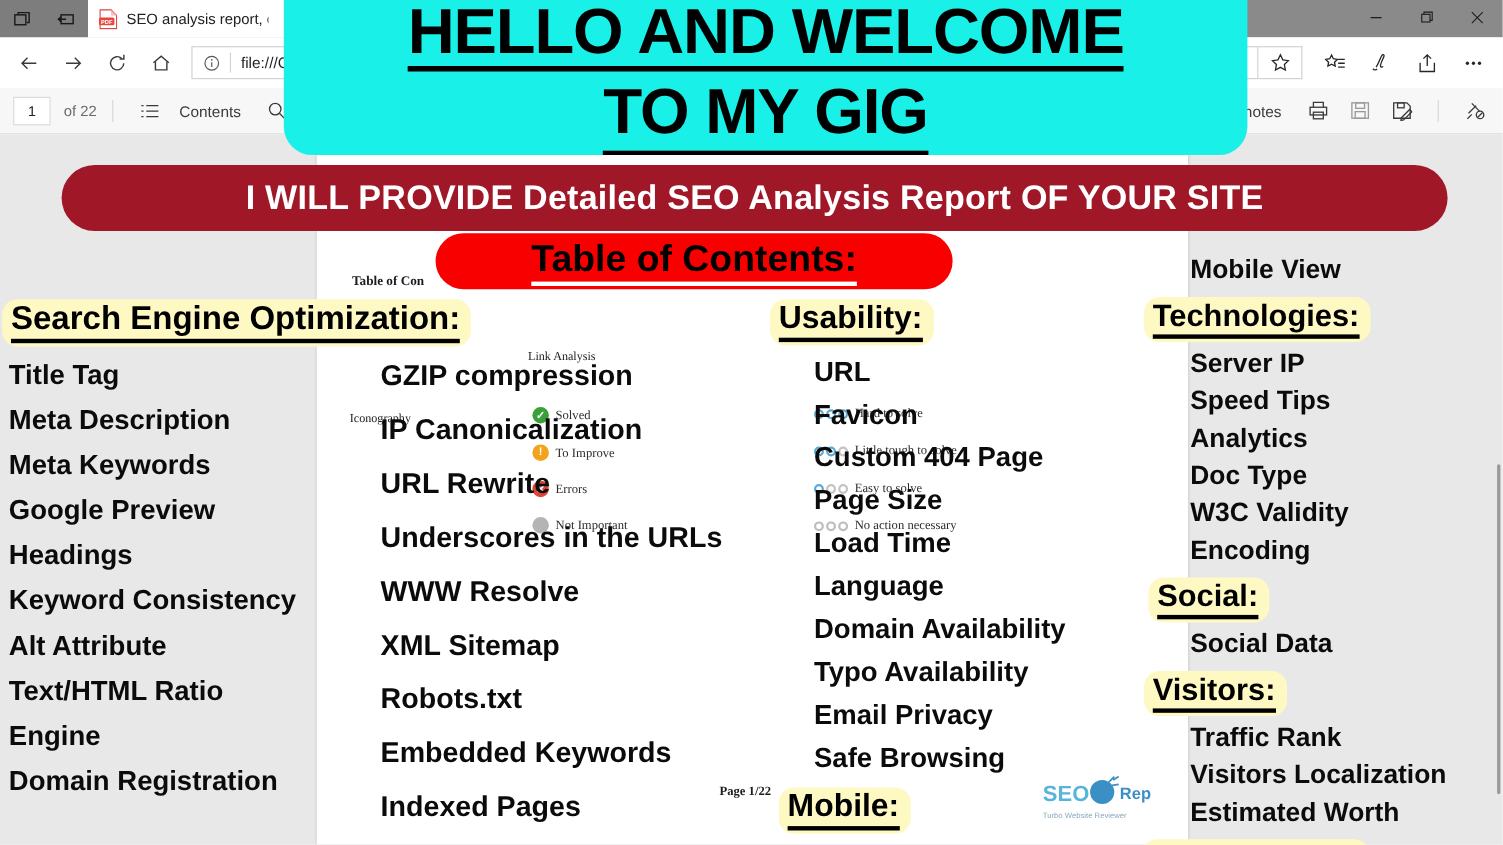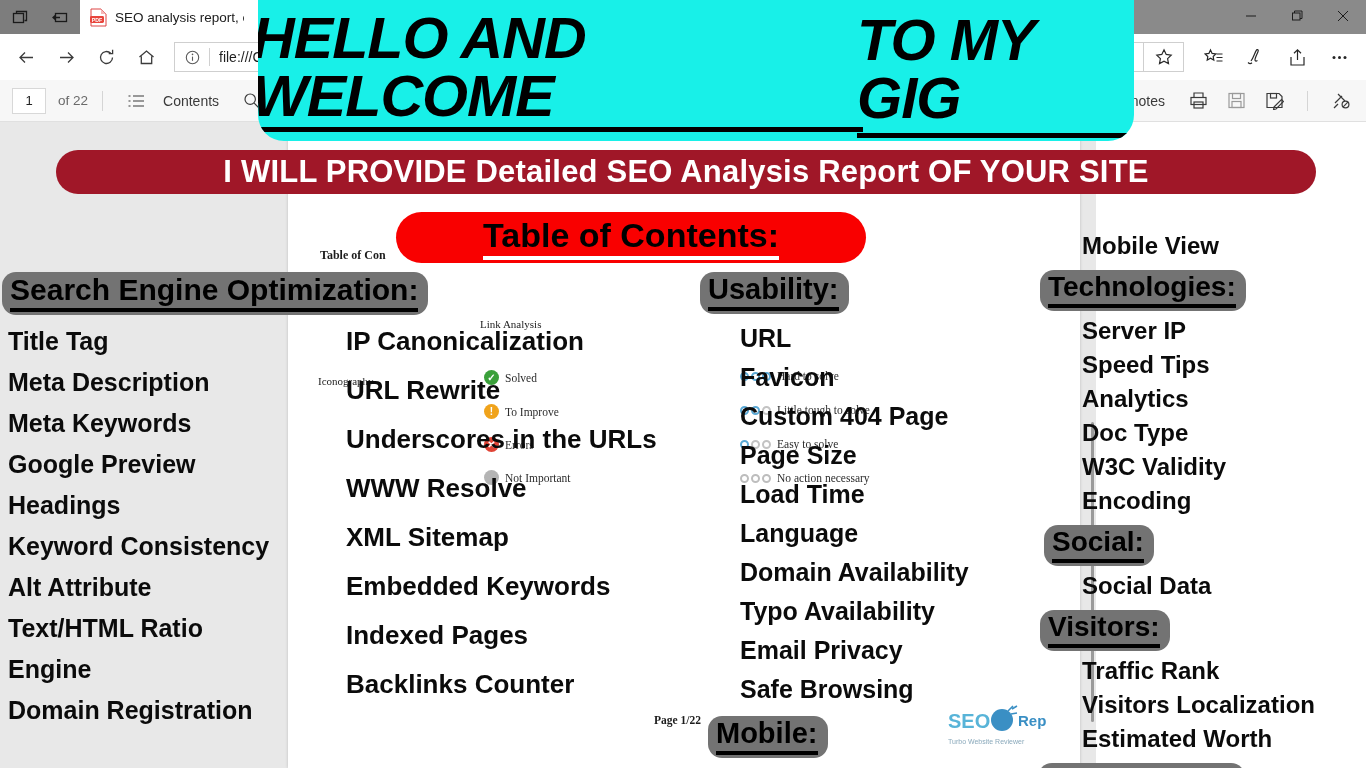--- a/index.html
+++ b/index.html
@@ -89,21 +89,21 @@
     margin-left: 6px;
   }
   .pagetot { margin-left: 12px; color: #6a6a6a; font-size: 13.5px; }
   .vsep { width: 1px; height: 20px; background: #d5d5d5; margin: 0 14px; }
   .tbitem { display:flex; align-items:center; gap:8px; color:#3a3a3a; }
   .tbicon { width: 38px; height: 30px; display:flex;align-items:center;justify-content:center; color:#3a3a3a;}
   .pdfbar-right { margin-left:auto; display:flex; align-items:center; }
 
   
   #pdfviewer {
-    position: absolute; top: 122px; left: 0; width: 1096px; height: 646px;
+    position: absolute; top: 122px; left: 0; width: 1366px; height: 646px;
     background: #e8e8e8; overflow: hidden;
   }
   #pdfpage {
     position: absolute; left: 288px; top: 0px; width: 792px; height: 646px;
     background: #ffffff;
     box-shadow: 0 0 3px rgba(0,0,0,.18);
     font-family: "Liberation Serif", serif;
   }
   .pdf-t { position: absolute; color: #1c1c1c; white-space: nowrap; }
   .pdf-sm { font-size: 11px; }
@@ -124,59 +124,58 @@
     background: #9a9a9a; border-radius: 2px;
   }
 
   
   #overlay { position: absolute; inset: 0; pointer-events: none; }
   #overlay > * { pointer-events: auto; }
 
   .banner-cyan {
     position: absolute; left: 258px; top: 0px; width: 876px; height: 141px;
     background: #18f0e8; border-radius: 0 0 26px 26px;
-    display: flex; flex-direction: row; align-items: center; justify-content: center;
+    display: flex; flex-direction: column; align-items: center; justify-content: center;
     overflow: hidden;
-    font-style: italic;
   }
   .banner-cyan .ln1 {
     font-family: "Liberation Sans Narrow", "Liberation Sans", sans-serif;
     font-weight: bold; font-size: 58px; line-height: 1.0; color: #000;
     letter-spacing: -1px; border-bottom: 5px solid #000; padding-bottom: 2px;
     transform: scaleX(1.02);
   }
   .banner-cyan .ln2 {
     font-family: "Liberation Sans Narrow", "Liberation Sans", sans-serif;
     font-weight: bold; font-size: 58px; line-height: 1.0; color: #000;
     letter-spacing: -1px; border-bottom: 5px solid #000; margin-top: 8px; padding-bottom: 6px;
   }
 
   .banner-red {
-    position: absolute; left: 56px; top: 150px; width: 1260px; height: 44px;
+    position: absolute; left: 56px; top: 150px; width: 1260px; height: 60px;
     background: #a01728; border-radius: 30px;
     display: flex; align-items: center; justify-content: center;
   }
   .banner-red span {
     font-family: "Liberation Sans Narrow", "Liberation Sans", sans-serif;
     font-weight: bold; font-size: 31px; color: #ffffff; letter-spacing: .2px;
     white-space: nowrap;
   }
 
   .banner-toc {
     position: absolute; left: 396px; top: 212px; width: 470px; height: 51px;
     background: #f90000; border-radius: 26px;
     display: flex; align-items: center; justify-content: center;
   }
   .banner-toc span {
     font-weight: bold; font-size: 34px; color: #000;
     border-bottom: 4px solid #ffffff; padding-bottom: 1px; white-space:nowrap;
   }
 
   .hl {
-    display: inline-block; background: #737373; color: #000;
+    display: inline-block; background: #fef9c3; color: #000;
     font-weight: bold; border-radius: 14px;
     padding: 1px 10px 3px 8px; white-space: nowrap;
     position: relative;
   }
   .hl .ul { border-bottom: 4px solid #000; padding-bottom: 1px; display:inline-block; }
 
   .item {
     font-weight: bold; color: #0b0b0b; white-space: nowrap;
     font-family: "Liberation Sans", sans-serif;
   }
@@ -473,25 +472,27 @@
       <div class="item">Google Preview</div>
       <div class="item">Headings</div>
       <div class="item">Keyword Consistency</div>
       <div class="item">Alt Attribute</div>
       <div class="item">Text/HTML Ratio</div>
       <div class="item">Engine</div>
       <div class="item">Domain Registration</div>
     </div>
 
     <div class="col" id="col-two">
+      <div class="item">GZIP compression</div>
       <div class="item">IP Canonicalization</div>
       <div class="item">URL Rewrite</div>
       <div class="item">Underscores in the URLs</div>
       <div class="item">WWW Resolve</div>
       <div class="item">XML Sitemap</div>
+      <div class="item">Robots.txt</div>
       <div class="item">Embedded Keywords</div>
       <div class="item">Indexed Pages</div>
       <div class="item">Backlinks Counter</div>
     </div>
 
     <div class="col" id="col-use">
       <div class="hl">
         <span class="ul">Usability:</span>
       </div>
       <div class="item">URL</div>

